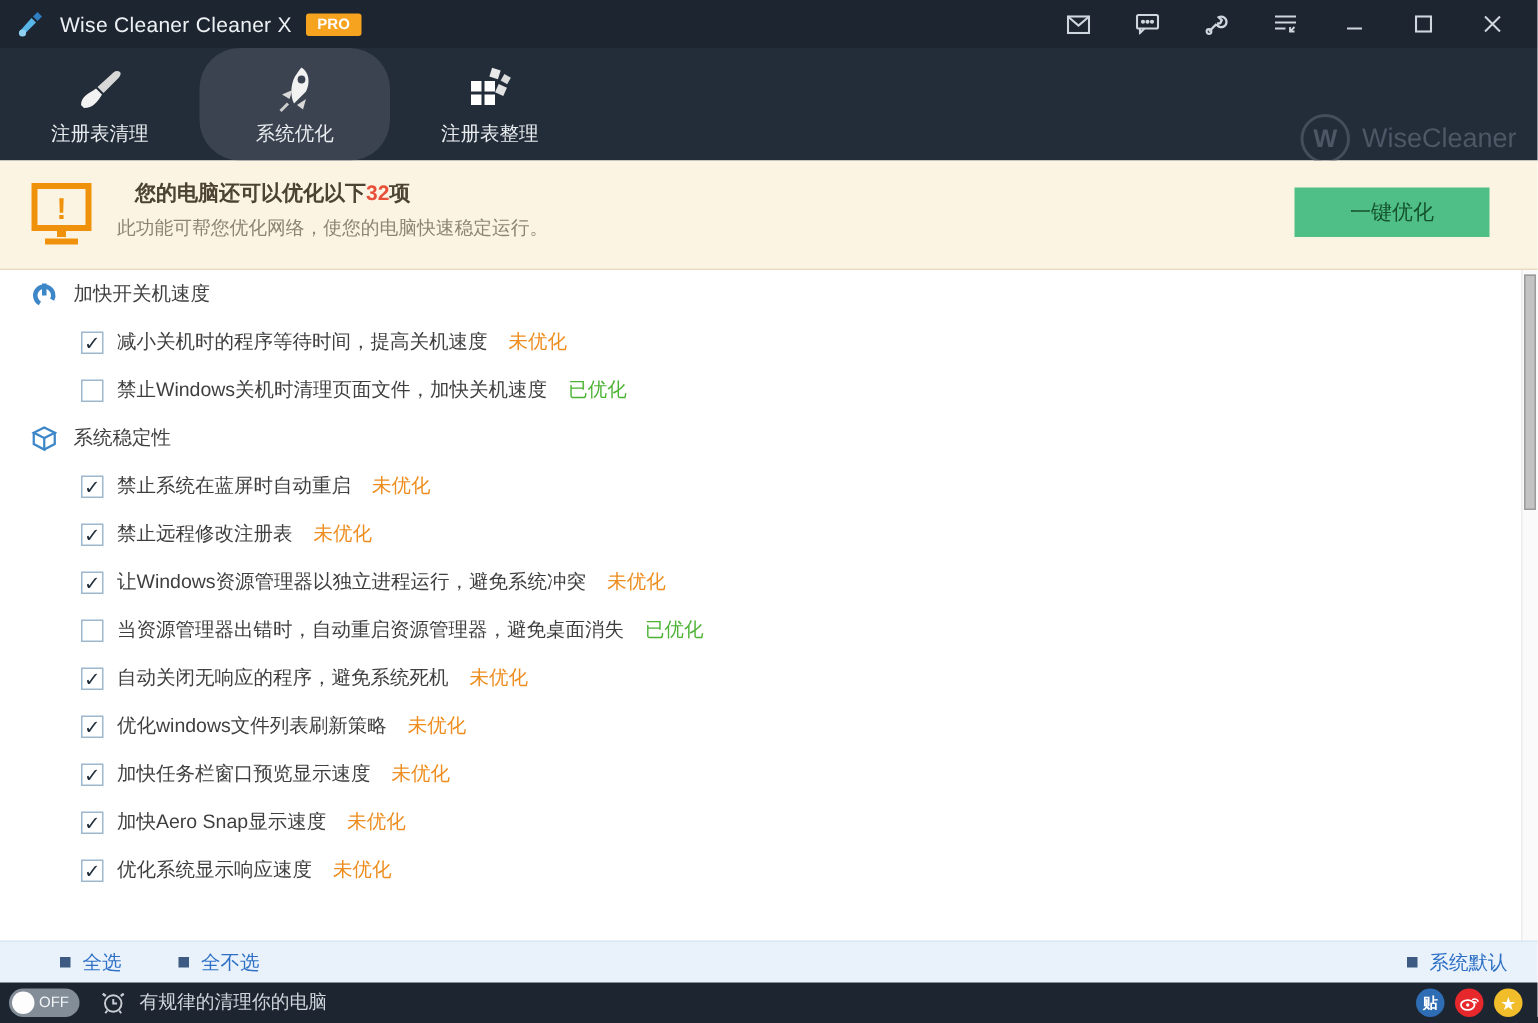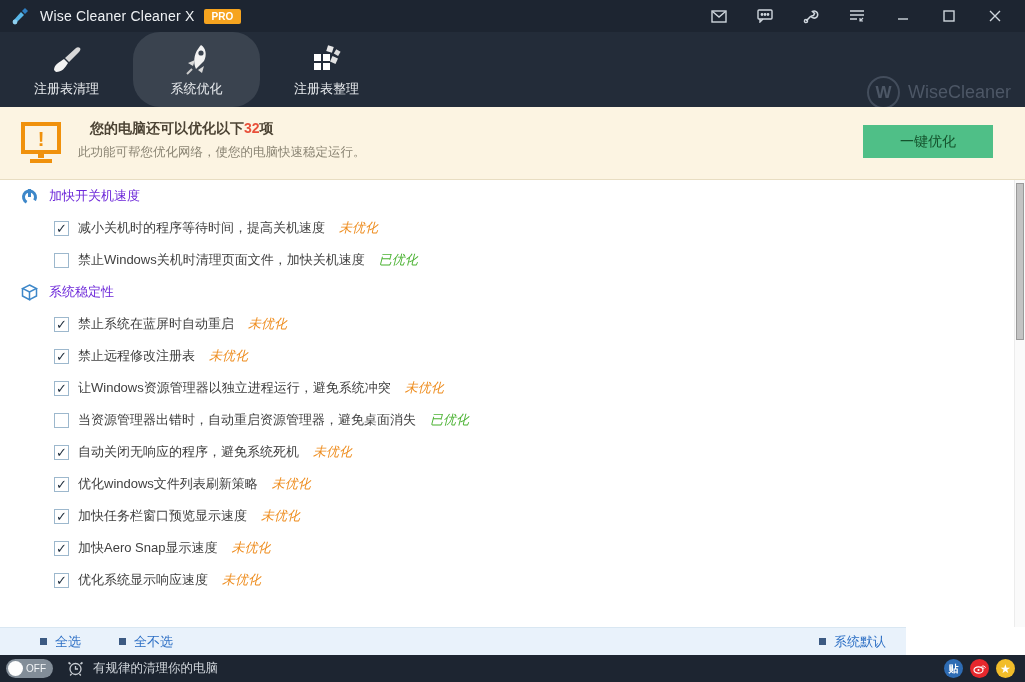--- a/index.html
+++ b/index.html
@@ -31,34 +31,34 @@
   .monitor-icon { position:absolute; left:20px; top:14px; }
   .notif-title { position:absolute; left:78px; top:13px; font-size:14px; font-weight:bold; color:#4c4334;margin-left:12px; }
   .notif-count { color:#e8503a; }
   .notif-sub { position:absolute; left:78px; top:37px; font-size:12.5px; color:#8b8574; }
   .optimize-btn { position:absolute; right:32px; top:18px; width:130px; height:33px; background:#4fbf87; color:#14532d; font-size:14px; border:none; display:flex; align-items:center; justify-content:center; cursor:default; }
 
   
   #list { position:absolute; top:180px; left:0; width:1025px; height:447px; background:#fff; overflow:hidden; }
   .section-header { height:32px; display:flex; align-items:center; }
   .section-icon { width:18px; margin-left:20px; display:flex; align-items:center; justify-content:center; }
-  .section-title { font-size:13px; color:#6d28d9; margin-left:11px; }
+  .section-title { font-size:13px; color:#404040; margin-left:11px; }
   .item-row { height:32px; display:flex; align-items:center; }
   .checkbox { width:15px; height:15px; margin-left:54px; border:1px solid #9db8cd; background:#fff; display:flex; align-items:center; justify-content:center; font-size:13px; line-height:13px; color:#1d2b3a; font-weight:bold; cursor:default; }
   .item-label { font-size:13px; color:#3f3f3f; margin-left:9px; }
-  .item-status { font-size:13px; margin-left:14px;font-style:italic; }
+  .item-status { font-size:13px; margin-left:14px; }
   .status-pending { color:#ee8d1f; }
   .status-done { color:#4db335; }
 
   
   #scrollbar { position:absolute; top:180px; right:0; width:11px; height:447px; background:#fafafa; border-left:1px solid #ececec; }
   #scroll-thumb { position:absolute; top:3px; left:1px; width:8px; height:157px; background:#c3c3c3; border:1px solid #9a9a9a; }
 
   
-  #actionbar { position:absolute; top:627px; left:0; width:906px; height:28px; background:#e9f2fb; border-top:1px solid #d9e7f2; display:flex; align-items:center; }
+  #actionbar { position:absolute; top:627px; left:0; width:1025px; height:28px; background:#e9f2fb; border-top:1px solid #d9e7f2; display:flex; align-items:center; }
   .bullet { width:7px; height:7px; background:#3c5a82; display:inline-block; }
   .blue-link { color:#2e70c5; font-size:13px; margin-left:8px; cursor:default; }
   .link-group { display:flex; align-items:center; }
   #sel-all { margin-left:40px; }
   #sel-none { margin-left:38px; }
   #sys-default { position:absolute; right:20px; display:flex; align-items:center; }
 
   
   #statusbar { position:absolute; top:655px; left:0; width:1025px; height:27px; background:#1d2531; display:flex; align-items:center; }
   .toggle { margin-left:6px; width:47px; height:19px; background:#828d98; border-radius:10px; position:relative; display:flex; align-items:center; cursor:default; }

